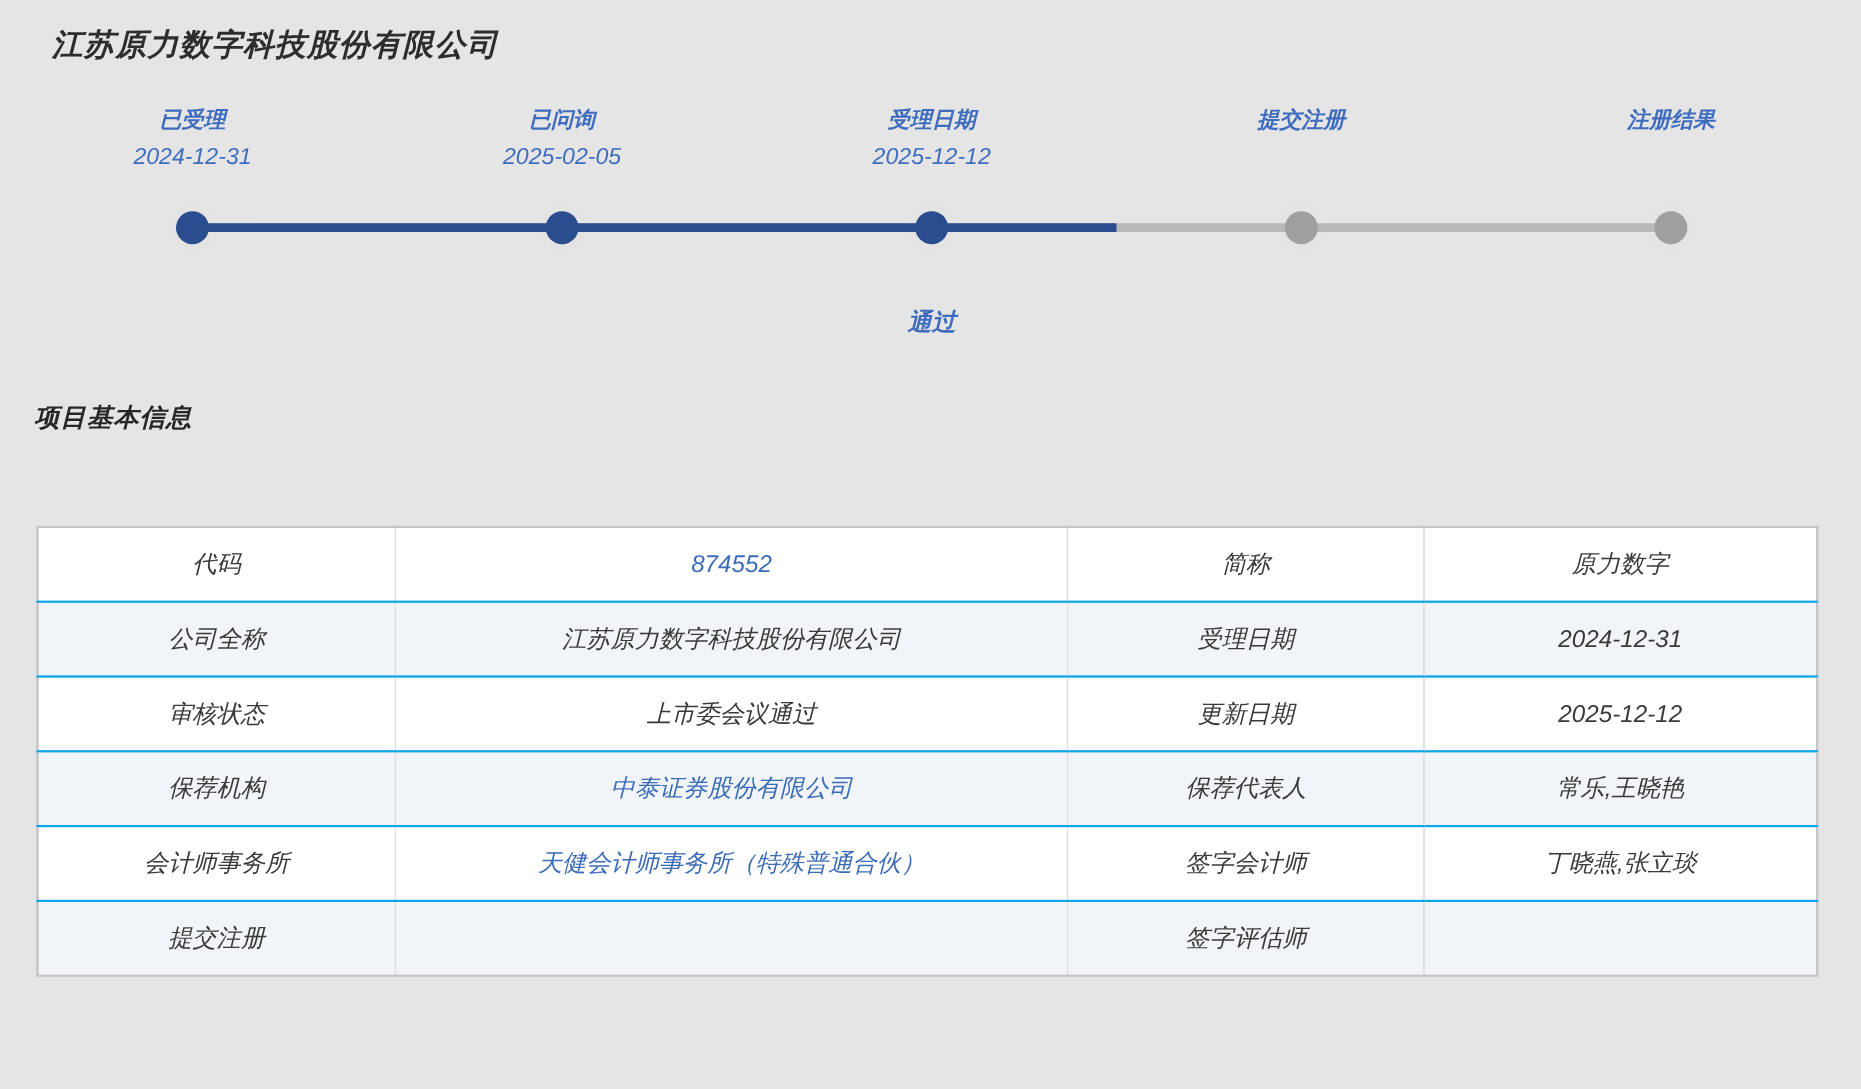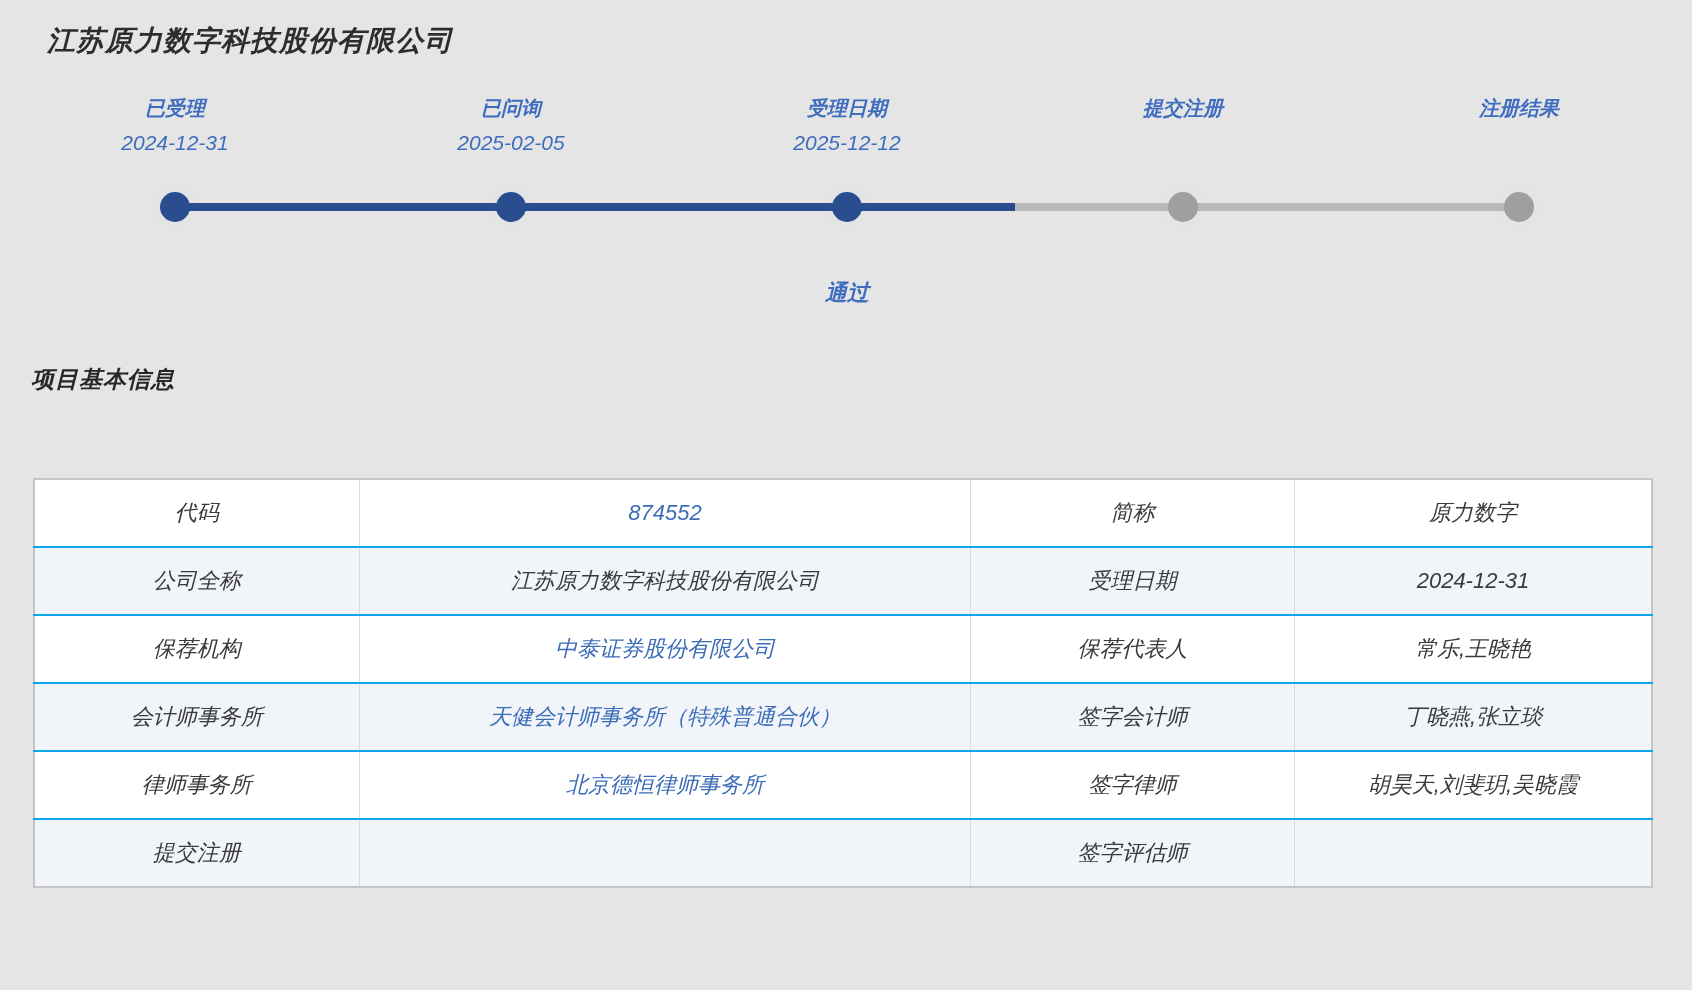--- a/index.html
+++ b/index.html
@@ -208,38 +208,38 @@
         <td>简称</td>
         <td>原力数字</td>
       </tr>
       <tr>
         <td>公司全称</td>
         <td>江苏原力数字科技股份有限公司</td>
         <td>受理日期</td>
         <td>2024-12-31</td>
       </tr>
       <tr>
+        <td>审核状态</td>
+        <td>上市委会议通过</td>
+        <td>更新日期</td>
+        <td>2025-12-12</td>
+      </tr>
+      <tr>
         <td>保荐机构</td>
         <td class="cell-link">中泰证券股份有限公司</td>
         <td>保荐代表人</td>
         <td>常乐,王晓艳</td>
       </tr>
       <tr>
         <td>会计师事务所</td>
         <td class="cell-link">天健会计师事务所（特殊普通合伙）</td>
         <td>签字会计师</td>
         <td>丁晓燕,张立琰</td>
       </tr>
       <tr>
-        <td>律师事务所</td>
-        <td class="cell-link">北京德恒律师事务所</td>
-        <td>签字律师</td>
-        <td>胡昊天,刘斐玥,吴晓霞</td>
-      </tr>
-      <tr>
         <td>提交注册</td>
         <td></td>
         <td>签字评估师</td>
         <td></td>
       </tr>
     </tbody>
   </table>
 
 </div>
 

